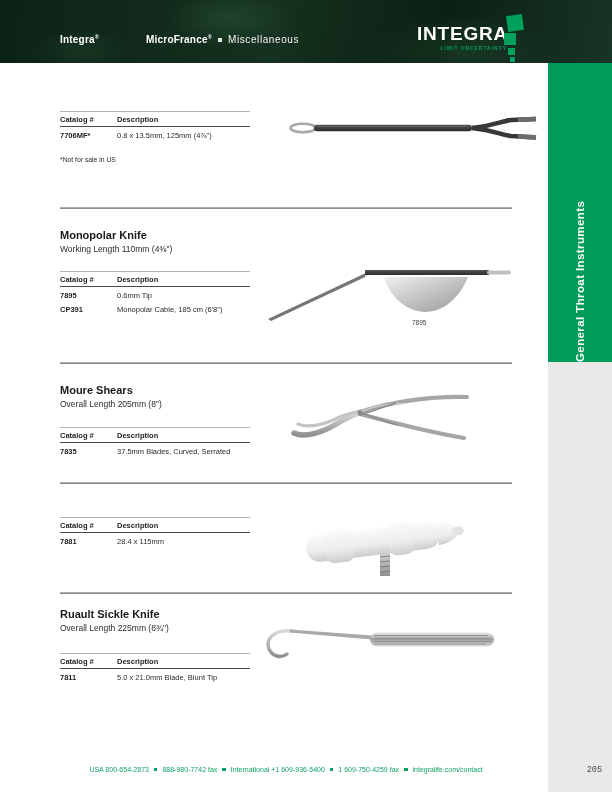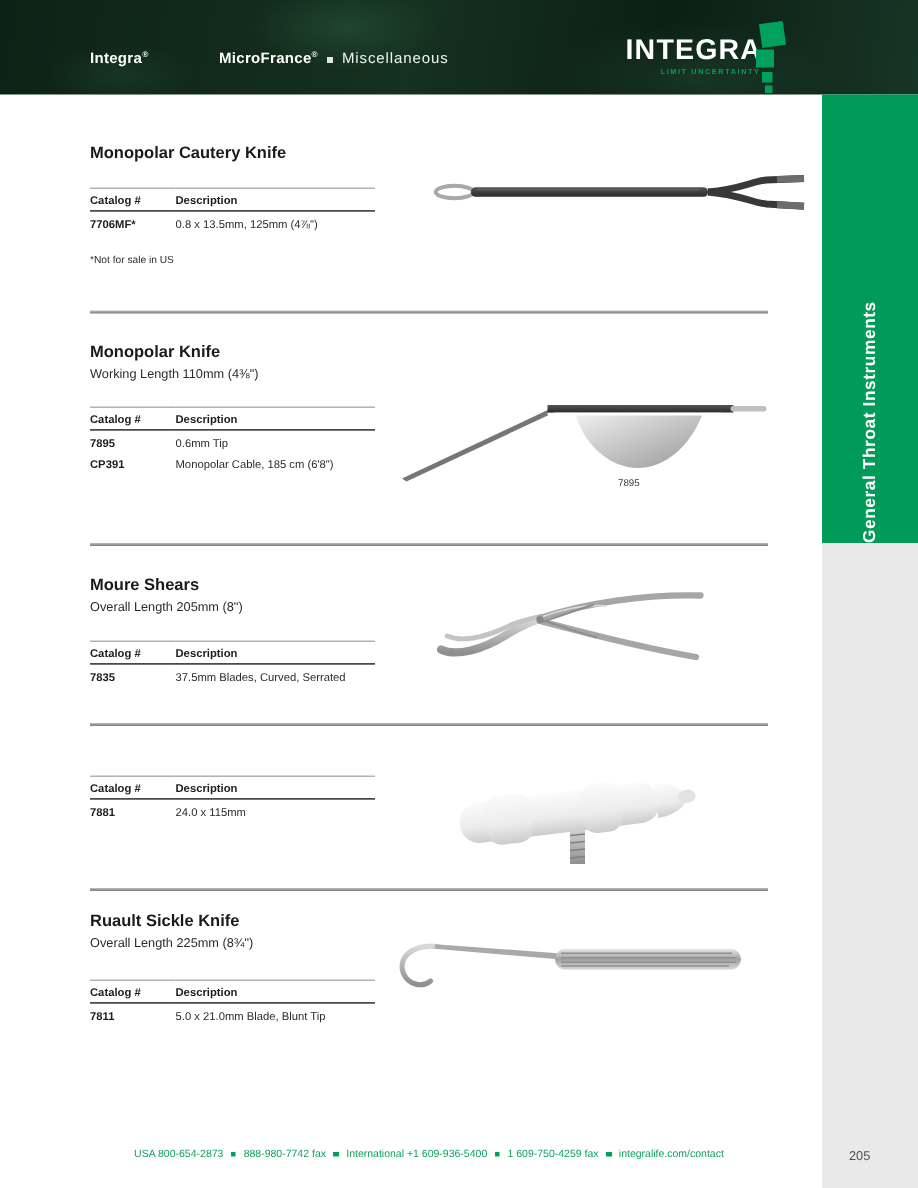--- a/index.html
+++ b/index.html
@@ -51,21 +51,21 @@
   .divider { position: absolute; left: 60px; width: 452px; height: 2px; background: linear-gradient(#bdbdbd, #7b7b7b); }
 
   
   .fig { position: absolute; }
   .fig svg { display: block; width: 100%; height: 100%; }
   .fig-caption { position: absolute; font-size: 6.5px; color: #3c3c3c; }
 
   
   .contact { position: absolute; left: 60px; top: 766px; width: 452px; display: flex; justify-content: center; align-items: center; gap: 5px; font-size: 7px; color: #12A263; white-space: nowrap; }
   .fsq { width: 3.5px; height: 3.5px; background: #00A05D; display: inline-block; }
-  .page-num { position: absolute; left: 566px; top: 765px; width: 36px; text-align: left; font-size: 8.5px; color: #4e4e4e; }
+  .page-num { position: absolute; left: 566px; top: 765px; width: 36px; text-align: right; font-size: 8.5px; color: #4e4e4e; font-family: Liberation Mono, monospace; }
 </style>
 </head>
 <body>
 
 <svg width="0" height="0" style="position:absolute" aria-hidden="true">
   <defs>
     <linearGradient id="gMetal" x1="0" y1="0" x2="0" y2="1">
       <stop offset="0" stop-color="#d9d9d9"></stop>
         <stop offset="1" stop-color="#8f8f8f"></stop>
     </linearGradient>
@@ -106,21 +106,20 @@
     <div class="lsq lsq4"></div>
   </header>
 
   <div class="band-green"></div>
   <div class="band-gray"></div>
   <div class="vlabel-wrap">
     <span class="vlabel">General Throat Instruments</span>
   </div>
 
   <section class="product" style="top:95px">
-    <h2>Monopolar Cautery Knife</h2>
     <table class="spec">
       <thead>
           <tr>
         <th class="col-cat">Catalog #</th>
         <th>Description</th>
       </tr>
         </thead>
       <tbody>
         <tr>
           <td class="cat">7706MF*</td>
@@ -215,21 +214,21 @@
     <table class="spec">
       <thead>
           <tr>
         <th class="col-cat">Catalog #</th>
         <th>Description</th>
       </tr>
         </thead>
       <tbody>
         <tr>
           <td class="cat">7881</td>
-          <td>24.0 x 115mm</td>
+          <td>28.4 x 115mm</td>
         </tr>
       </tbody>
     </table>
   </section>
   <figure class="fig" style="left:300px; top:505px; width:168px; height:72px">
     <svg viewBox="0 0 168 72" role="img">
       <rect x="80" y="46" width="10" height="25" fill="url(#gMetal)"></rect>
       <g stroke="#7f7f81" stroke-width="1">
         <line x1="80" y1="52" x2="90" y2="51"></line>
           <line x1="80" y1="57" x2="90" y2="56"></line>

